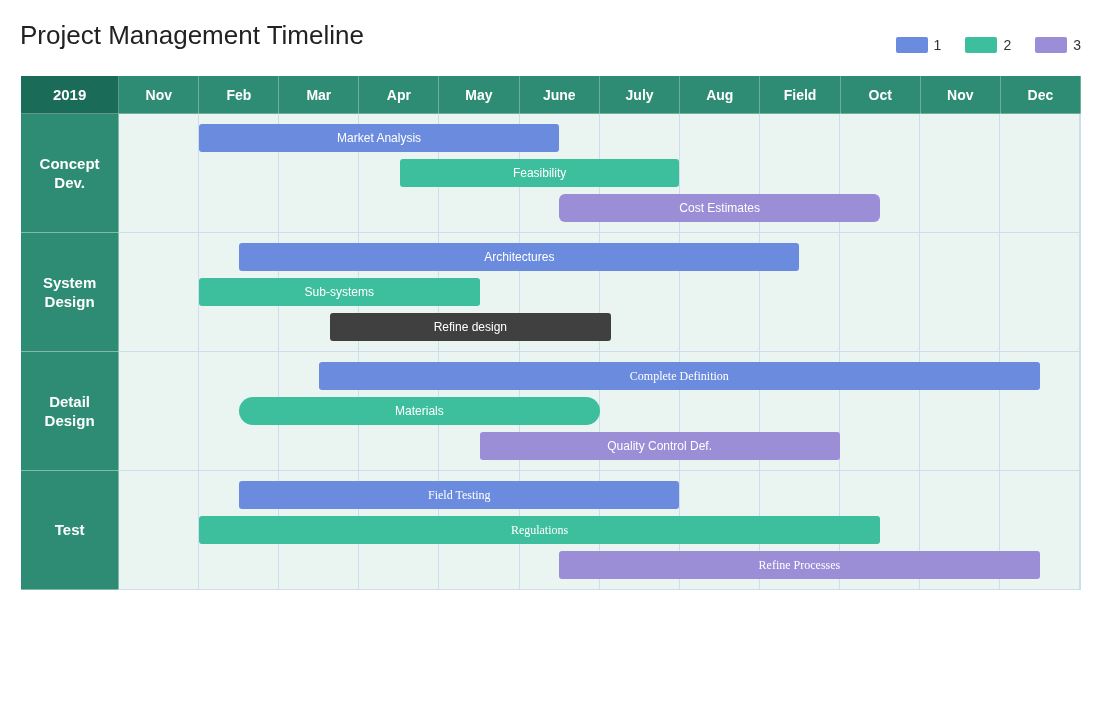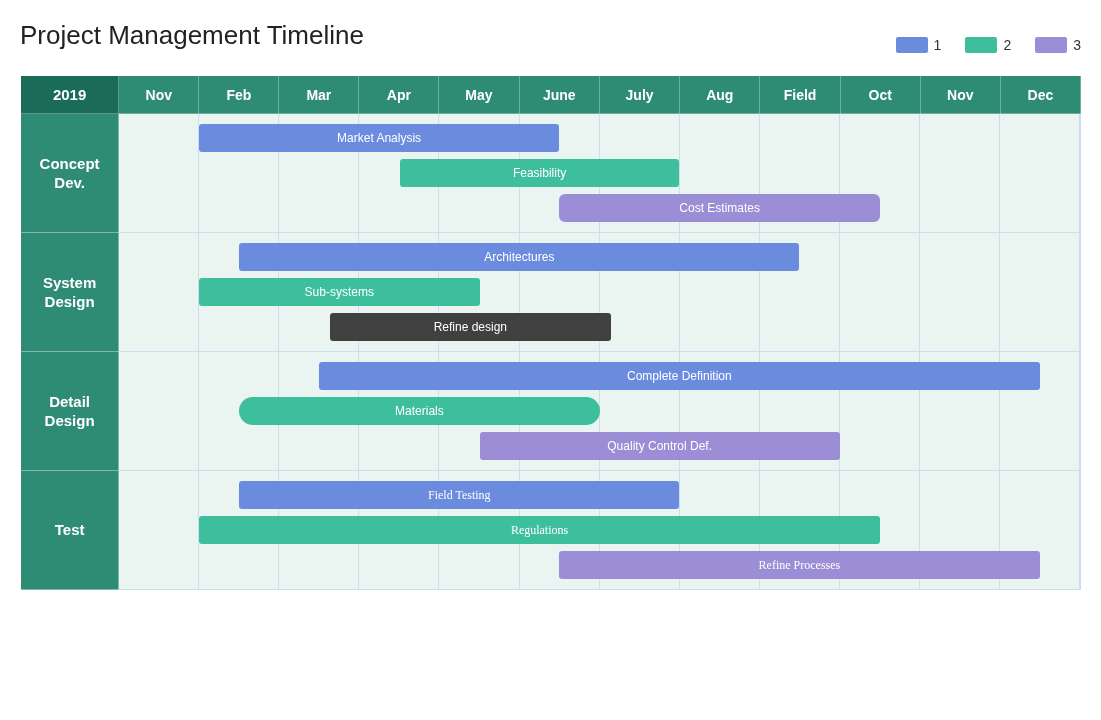--- a/index.html
+++ b/index.html
@@ -219,21 +219,21 @@
               <div class="grid-col"></div>
               <div class="grid-col"></div>
               <div class="grid-col"></div>
               <div class="grid-col"></div>
               <div class="grid-col"></div>
               <div class="grid-col"></div>
               <div class="grid-col"></div>
             </div>
             <div class="bars-container">
               <div class="bar-slot">
-                <div class="gantt-bar" style="background: rgb(107, 140, 222); left: 20.8%; width: 75%;">Complete Definition</div>
+                <div class="gantt-bar" style="background: rgb(107, 140, 222); left: 20.8%; width: 75%; font-family: Liberation Serif, serif;">Complete Definition</div>
               </div>
               <div class="bar-slot">
                 <div class="gantt-bar" style="background: rgb(61, 191, 158); left: 12.5%; width: 37.5%; border-radius: 14px;">Materials</div>
               </div>
               <div class="bar-slot">
                 <div class="gantt-bar" style="background: rgb(155, 142, 214); left: 37.5%; width: 37.5%;">Quality Control Def.</div>
               </div>
             </div>
           </td>
         </tr>

